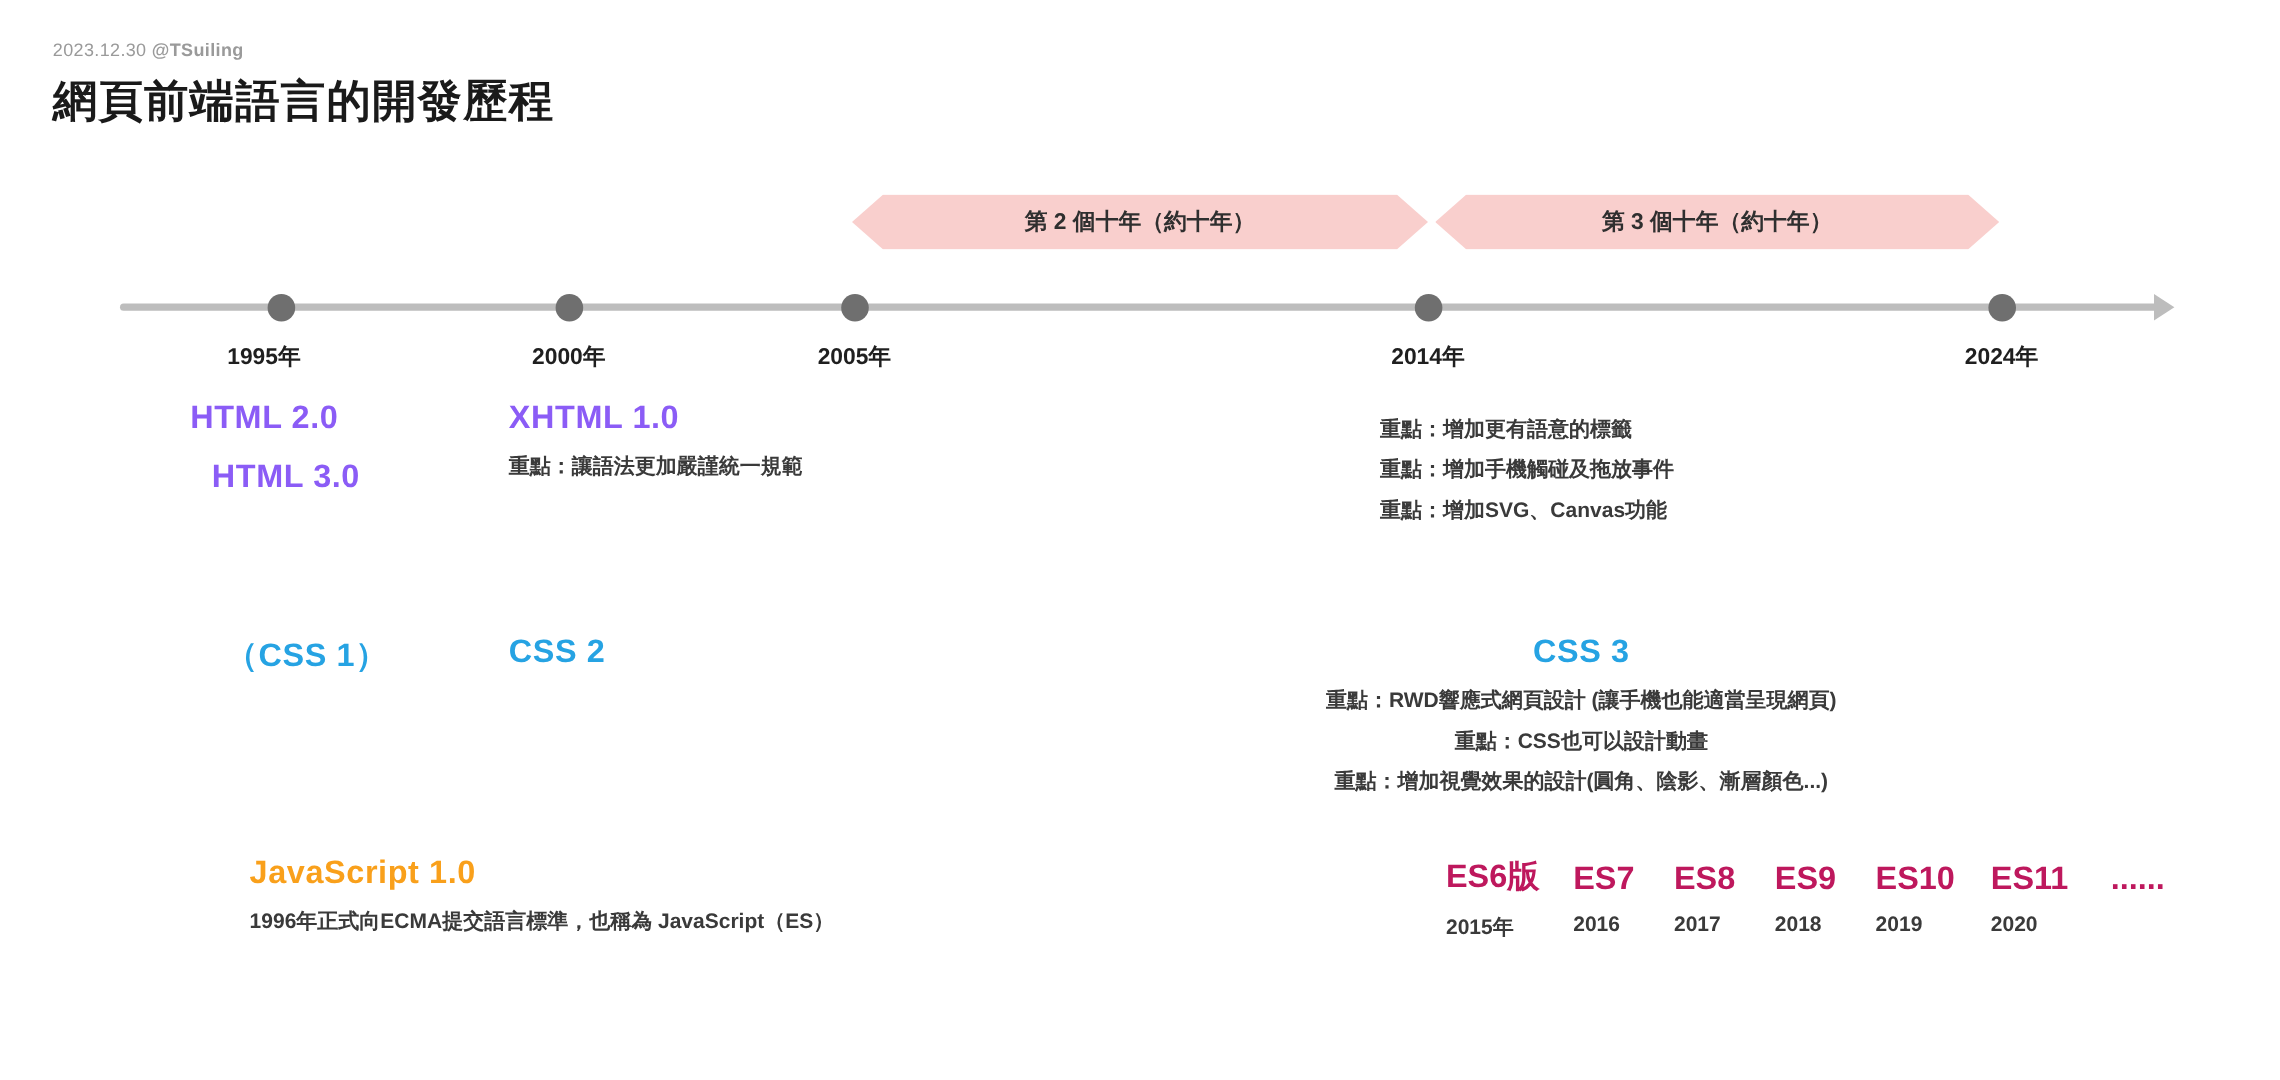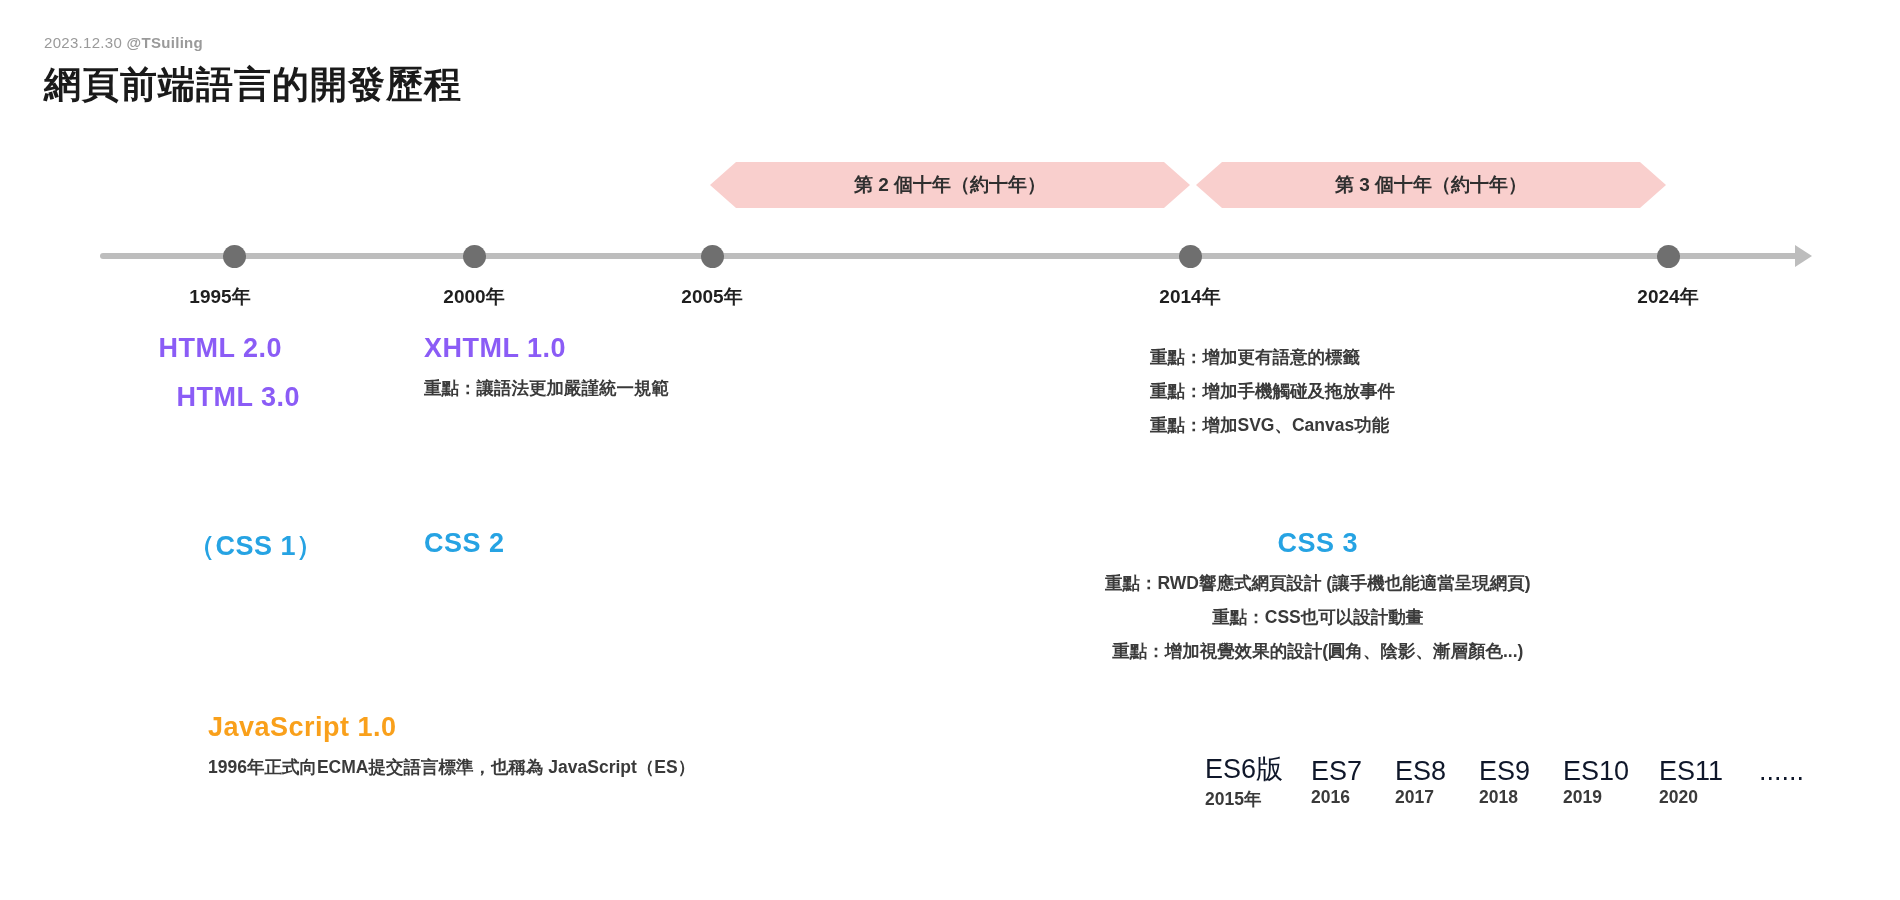--- a/index.html
+++ b/index.html
@@ -157,28 +157,28 @@
   .js1  { left: 208px; top: 712px; }
   .es   { left: 1205px; top: 712px; }
 
   .es-row {
     display: flex;
     align-items: flex-end;
     gap: 0px;
   }
   .es-row .es-item {
     font-size: 27px;
-    font-weight: normal;
-    color: #0f172a;
+    font-weight: bold;
+    color: #be185d;
     text-align: left;
     white-space: nowrap;
-    margin-top: 39px;
   }
   .es-years {
     display: flex;
+    margin-top: 12px;
   }
   .es-years .es-year {
     font-size: 17.5px;
     font-weight: bold;
     color: #3a3a3a;
     white-space: nowrap;
   }
   
   .esc0 { width: 106px; }
   .esc1 { width: 84px; }

